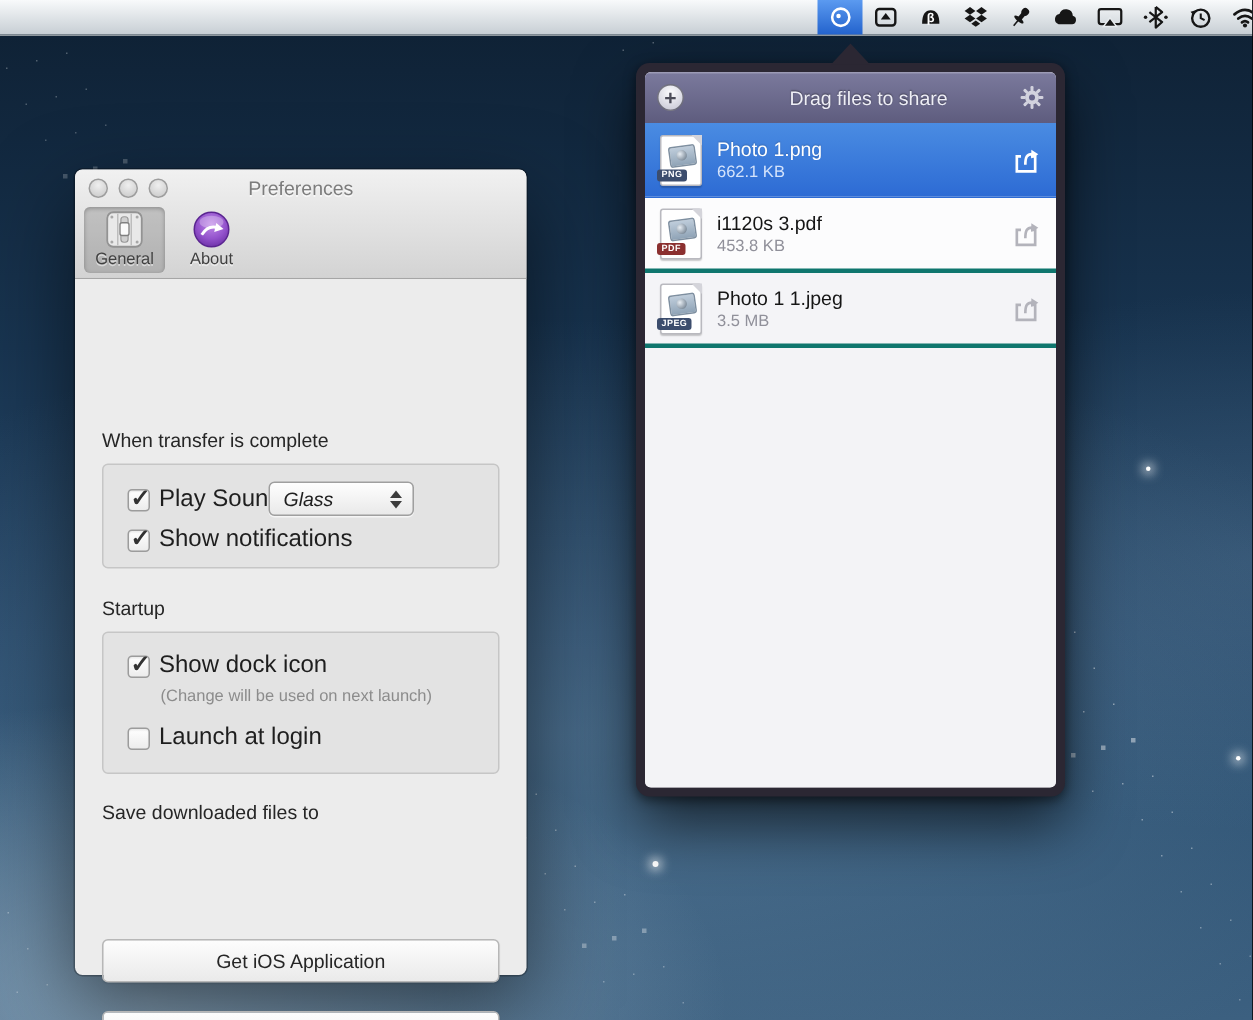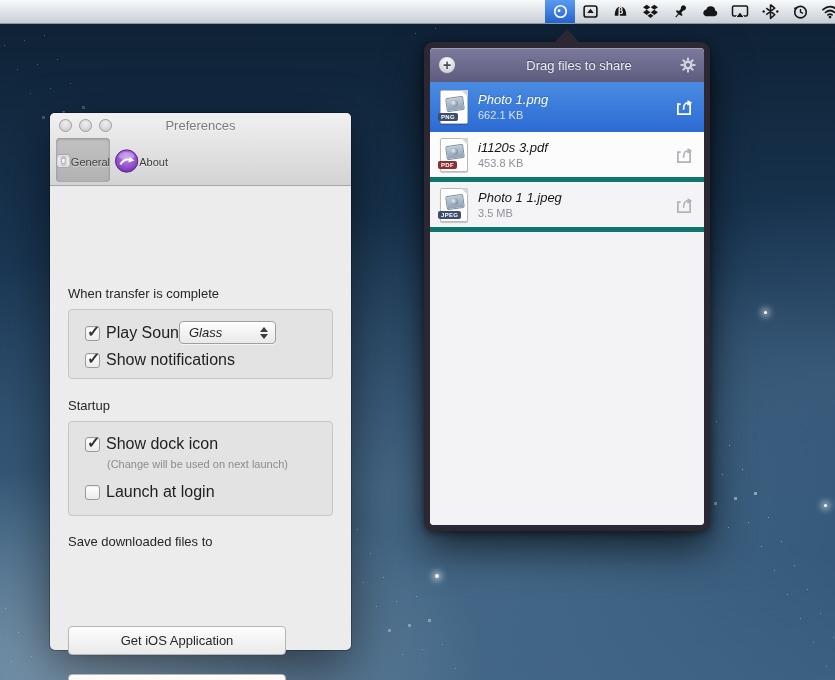--- a/index.html
+++ b/index.html
@@ -35,25 +35,25 @@
     box-shadow:inset 0 1px 0 rgba(255,255,255,.25);
     display:flex;align-items:center;justify-content:center;}
   .popover-title{color:#eeeef6;font-size:13px;text-shadow:0 -1px 1px rgba(0,0,0,.45);margin-left:24px;}
   .add-btn{position:absolute;left:8px;top:8px;width:18px;height:18px;border-radius:50%;
     background:radial-gradient(circle at 50% 30%,#fbfbfd,#c4c4d2);
     border:1px solid rgba(30,30,45,.55);box-sizing:border-box;
     display:flex;align-items:center;justify-content:center;
     color:#4b4b58;font-size:14px;font-weight:bold;line-height:1;padding-bottom:1px;}
   .gear-btn{position:absolute;right:8px;top:9px;width:16px;height:16px;}
   .file-row{height:50px;flex:0 0 50px;position:relative;display:flex;align-items:center;
-    background:#fcfcfd;border-bottom:5px solid #0f766e;box-sizing:border-box;padding:0 10px;}
+    background:#fcfcfd;border-bottom:3px solid #0f766e;box-sizing:border-box;padding:0 10px;}
   .file-row.alt{background:#f4f4f7;}
   .file-row.checked{background:linear-gradient(#4a8ce2,#2d6bd4);border-bottom:1px solid #2d6bd4;}
   .file-text{margin-left:10px;flex:1;min-width:0;}
-  .file-name{font-size:13px;color:#161616;line-height:16px;white-space:nowrap;font-style:italic;}
+  .file-name{font-size:13px;color:#161616;line-height:16px;white-space:nowrap;}
   .file-size{font-size:11px;color:#90909a;line-height:14px;}
   .file-row.checked .file-name{color:#fff;text-shadow:0 -1px 1px rgba(0,0,0,.2);}
   .file-row.checked .file-size{color:#d4e3fb;}
   .share-btn{width:20px;height:18px;flex:0 0 20px;}
   .doc-icon{position:relative;width:28px;height:34px;flex:0 0 28px;background:#fff;
     border:1px solid #b9b9bf;border-radius:2px;box-sizing:border-box;
     box-shadow:0 1px 1px rgba(0,0,0,.2);}
   .doc-fold{position:absolute;right:-1px;top:-1px;width:0;height:0;
     border-left:7px solid transparent;border-top:7px solid #d4d4da;}
   .doc-art{position:absolute;left:5px;top:6px;width:16px;height:12px;
@@ -74,21 +74,21 @@
     background:linear-gradient(#f1f1f1,#d3d3d3);border-radius:5px 5px 0 0;
     border-bottom:1px solid #a6a6a6;box-sizing:border-box;}
   .titlebar{position:relative;height:25px;}
   .tl{position:absolute;top:6px;width:13px;height:13px;border-radius:50%;box-sizing:border-box;
     border:1px solid #9d9d9d;background:radial-gradient(circle at 50% 32%,#efefef,#c7c7c7);}
   .tl.t1{left:9px;} .tl.t2{left:29px;} .tl.t3{left:49px;}
   .win-title{position:absolute;left:0;right:0;top:5px;text-align:center;
     font-size:13px;color:#7c7c7c;text-shadow:0 1px 0 rgba(255,255,255,.6);}
   .toolbar{position:absolute;left:6px;top:25px;height:48px;display:flex;}
   .tb-item{width:54px;height:44px;margin-right:4px;border-radius:4px;
-    display:flex;flex-direction:row;align-items:center;justify-content:flex-start;padding-top:2px;box-sizing:border-box;}
+    display:flex;flex-direction:column;align-items:center;justify-content:flex-start;padding-top:2px;box-sizing:border-box;}
   .tb-item.selected{background:rgba(0,0,0,.16);box-shadow:inset 0 1px 3px rgba(0,0,0,.28);}
   .tb-label{font-size:11px;color:#404040;margin-top:1px;text-shadow:0 1px 0 rgba(255,255,255,.5);}
   .prefs-content{position:absolute;left:0;top:74px;width:100%;bottom:0;}
   .sec-heading{position:absolute;left:18px;font-size:13px;color:#262626;}
   .h1{top:99px;} .h2{top:211px;} .h3{top:347px;}
   .groupbox{position:absolute;left:18px;width:265px;background:#e3e3e3;
     border:1px solid #c6c6c6;border-radius:4px;box-sizing:border-box;}
   .g1{top:122px;height:70px;} .g2{top:234px;height:95px;}
   .cb-row{position:absolute;left:16px;display:flex;align-items:center;}
   .checkbox{width:15px;height:15px;border-radius:3px;box-sizing:border-box;position:relative;
@@ -103,21 +103,21 @@
     background:linear-gradient(#fefefe,#e9e9e9);border:1px solid #9f9f9f;border-radius:4px;
     display:flex;align-items:center;box-shadow:0 1px 0 rgba(255,255,255,.65);}
   .mini-select .val{flex:1;font-size:13px;color:#1e1e1e;padding-left:9px;font-style:italic;}
   .stepper{width:14px;display:flex;flex-direction:column;align-items:center;gap:2px;margin-right:4px;}
   .tri-up{width:0;height:0;border-left:4px solid transparent;border-right:4px solid transparent;border-bottom:5px solid #3c3c3c;}
   .tri-dn{width:0;height:0;border-left:4px solid transparent;border-right:4px solid transparent;border-top:5px solid #3c3c3c;}
   .big-select{position:absolute;left:18px;top:371px;width:265px;height:38px;box-sizing:border-box;
     background:linear-gradient(#f3f3f3,#e7e7e7);border:1px solid #c0c0c0;border-radius:4px;
     display:flex;align-items:center;padding:0 12px;}
   .big-select .val{flex:1;font-size:14px;color:#1e1e1e;padding-left:9px;}
-  .push-btn{position:absolute;left:18px;width:218px;height:29px;box-sizing:border-box;
+  .push-btn{position:absolute;left:18px;width:265px;height:29px;box-sizing:border-box;
     background:linear-gradient(#fdfdfd,#eaeaea);border:1px solid #b7b7b7;border-radius:4px;
     font-size:13px;color:#262626;display:flex;align-items:center;justify-content:center;
     box-shadow:0 1px 1px rgba(0,0,0,.08);}
   .b1{top:439px;} .b2{top:487px;}
 </style>
 </head>
 <body>
 
 <div class="root">
   <div id="stars" style="box-shadow: rgba(255, 255, 255, 0.22) 43px 117px 0px 1px, rgba(255, 255, 255, 0.59) 180px 328px 0px 0px, rgba(255, 255, 255, 0.41) 317px 539px 0px 0px, rgba(255, 255, 255, 0.23) 454px 105px 0px 0px, rgba(255, 255, 255, 0.6) 591px 316px 0px 0px, rgba(255, 255, 255, 0.42) 728px 527px 0px 0px, rgba(255, 255, 255, 0.24) 30px 93px 0px 0px, rgba(255, 255, 255, 0.61) 167px 304px 0px 0px, rgba(255, 255, 255, 0.43) 304px 515px 0px 0px, rgba(255, 255, 255, 0.25) 441px 81px 0px 0px, rgba(255, 255, 255, 0.62) 578px 292px 0px 0px, rgba(255, 255, 255, 0.44) 715px 503px 0px 1px, rgba(255, 255, 255, 0.26) 17px 69px 0px 0px, rgba(255, 255, 255, 0.63) 154px 280px 0px 0px, rgba(255, 255, 255, 0.45) 291px 491px 0px 0px, rgba(255, 255, 255, 0.27) 428px 57px 0px 0px, rgba(255, 255, 255, 0.64) 565px 268px 0px 0px, rgba(255, 255, 255, 0.46) 702px 479px 0px 0px, rgba(255, 255, 255, 0.28) 4px 45px 0px 0px, rgba(255, 255, 255, 0.65) 141px 256px 0px 0px, rgba(255, 255, 255, 0.47) 278px 467px 0px 0px, rgba(255, 255, 255, 0.29) 415px 33px 0px 0px, rgba(255, 255, 255, 0.66) 552px 244px 0px 1px, rgba(255, 255, 255, 0.48) 689px 455px 0px 0px, rgba(255, 255, 255, 0.3) 826px 666px 0px 0px, rgba(255, 255, 255, 0.67) 128px 232px 0px 0px, rgba(255, 255, 255, 0.49) 265px 443px 0px 0px, rgba(255, 255, 255, 0.31) 402px 654px 0px 0px, rgba(255, 255, 255, 0.68) 539px 220px 0px 0px, rgba(255, 255, 255, 0.5) 676px 431px 0px 0px, rgba(255, 255, 255, 0.32) 813px 642px 0px 0px, rgba(255, 255, 255, 0.69) 115px 208px 0px 0px, rgba(255, 255, 255, 0.51) 252px 419px 0px 0px, rgba(255, 255, 255, 0.33) 389px 630px 0px 1px, rgba(255, 255, 255, 0.7) 526px 196px 0px 0px, rgba(255, 255, 255, 0.52) 663px 407px 0px 0px, rgba(255, 255, 255, 0.34) 800px 618px 0px 0px, rgba(255, 255, 255, 0.71) 102px 184px 0px 0px, rgba(255, 255, 255, 0.53) 239px 395px 0px 0px, rgba(255, 255, 255, 0.35) 376px 606px 0px 0px, rgba(255, 255, 255, 0.72) 513px 172px 0px 0px, rgba(255, 255, 255, 0.54) 650px 383px 0px 0px, rgba(255, 255, 255, 0.36) 787px 594px 0px 0px, rgba(255, 255, 255, 0.73) 89px 160px 0px 0px, rgba(255, 255, 255, 0.55) 226px 371px 0px 1px, rgba(255, 255, 255, 0.37) 363px 582px 0px 0px, rgba(255, 255, 255, 0.74) 500px 148px 0px 0px, rgba(255, 255, 255, 0.56) 637px 359px 0px 0px, rgba(255, 255, 255, 0.38) 774px 570px 0px 0px, rgba(255, 255, 255, 0.75) 76px 136px 0px 0px, rgba(255, 255, 255, 0.57) 213px 347px 0px 0px, rgba(255, 255, 255, 0.39) 350px 558px 0px 0px, rgba(255, 255, 255, 0.76) 487px 124px 0px 0px, rgba(255, 255, 255, 0.58) 624px 335px 0px 0px, rgba(255, 255, 255, 0.4) 761px 546px 0px 0px, rgba(255, 255, 255, 0.22) 63px 112px 0px 1px, rgba(255, 255, 255, 0.59) 200px 323px 0px 0px, rgba(255, 255, 255, 0.41) 337px 534px 0px 0px, rgba(255, 255, 255, 0.23) 474px 100px 0px 0px, rgba(255, 255, 255, 0.6) 611px 311px 0px 0px, rgba(255, 255, 255, 0.42) 748px 522px 0px 0px, rgba(255, 255, 255, 0.24) 50px 88px 0px 0px, rgba(255, 255, 255, 0.61) 187px 299px 0px 0px, rgba(255, 255, 255, 0.43) 324px 510px 0px 0px, rgba(255, 255, 255, 0.25) 461px 76px 0px 0px, rgba(255, 255, 255, 0.62) 598px 287px 0px 0px, rgba(255, 255, 255, 0.44) 735px 498px 0px 1px, rgba(255, 255, 255, 0.26) 37px 64px 0px 0px, rgba(255, 255, 255, 0.63) 174px 275px 0px 0px, rgba(255, 255, 255, 0.45) 311px 486px 0px 0px, rgba(255, 255, 255, 0.27) 448px 52px 0px 0px, rgba(255, 255, 255, 0.64) 585px 263px 0px 0px, rgba(255, 255, 255, 0.46) 722px 474px 0px 0px, rgba(255, 255, 255, 0.28) 24px 40px 0px 0px, rgba(255, 255, 255, 0.65) 161px 251px 0px 0px, rgba(255, 255, 255, 0.47) 298px 462px 0px 0px, rgba(255, 255, 255, 0.29) 435px 28px 0px 0px, rgba(255, 255, 255, 0.66) 572px 239px 0px 1px, rgba(255, 255, 255, 0.48) 709px 450px 0px 0px, rgba(255, 255, 255, 0.3) 11px 661px 0px 0px, rgba(255, 255, 255, 0.67) 148px 227px 0px 0px, rgba(255, 255, 255, 0.49) 285px 438px 0px 0px, rgba(255, 255, 255, 0.31) 422px 649px 0px 0px, rgba(255, 255, 255, 0.68) 559px 215px 0px 0px, rgba(255, 255, 255, 0.5) 696px 426px 0px 0px, rgba(255, 255, 255, 0.32) 833px 637px 0px 0px, rgba(255, 255, 255, 0.69) 135px 203px 0px 0px, rgba(255, 255, 255, 0.51) 272px 414px 0px 0px, rgba(255, 255, 255, 0.33) 409px 625px 0px 1px, rgba(255, 255, 255, 0.7) 546px 191px 0px 0px, rgba(255, 255, 255, 0.52) 683px 402px 0px 0px, rgba(255, 255, 255, 0.34) 820px 613px 0px 0px, rgba(255, 255, 255, 0.71) 122px 179px 0px 0px, rgba(255, 255, 255, 0.53) 259px 390px 0px 0px, rgba(255, 255, 255, 0.35) 396px 601px 0px 0px, rgba(255, 255, 255, 0.72) 533px 167px 0px 0px, rgba(255, 255, 255, 0.54) 670px 378px 0px 0px, rgba(255, 255, 255, 0.36) 807px 589px 0px 0px, rgba(255, 255, 255, 0.73) 109px 155px 0px 0px, rgba(255, 255, 255, 0.55) 246px 366px 0px 1px, rgba(255, 255, 255, 0.37) 383px 577px 0px 0px, rgba(255, 255, 255, 0.74) 520px 143px 0px 0px, rgba(255, 255, 255, 0.56) 657px 354px 0px 0px, rgba(255, 255, 255, 0.38) 794px 565px 0px 0px, rgba(255, 255, 255, 0.75) 96px 131px 0px 0px, rgba(255, 255, 255, 0.57) 233px 342px 0px 0px, rgba(255, 255, 255, 0.39) 370px 553px 0px 0px, rgba(255, 255, 255, 0.76) 507px 119px 0px 0px, rgba(255, 255, 255, 0.58) 644px 330px 0px 0px, rgba(255, 255, 255, 0.4) 781px 541px 0px 0px, rgba(255, 255, 255, 0.22) 83px 107px 0px 1px, rgba(255, 255, 255, 0.59) 220px 318px 0px 0px, rgba(255, 255, 255, 0.41) 357px 529px 0px 0px, rgba(255, 255, 255, 0.23) 494px 95px 0px 0px, rgba(255, 255, 255, 0.6) 631px 306px 0px 0px, rgba(255, 255, 255, 0.42) 768px 517px 0px 0px, rgba(255, 255, 255, 0.24) 70px 83px 0px 0px, rgba(255, 255, 255, 0.61) 207px 294px 0px 0px, rgba(255, 255, 255, 0.43) 344px 505px 0px 0px, rgba(255, 255, 255, 0.25) 481px 71px 0px 0px, rgba(255, 255, 255, 0.62) 618px 282px 0px 0px, rgba(255, 255, 255, 0.44) 755px 493px 0px 1px, rgba(255, 255, 255, 0.26) 57px 59px 0px 0px, rgba(255, 255, 255, 0.63) 194px 270px 0px 0px, rgba(255, 255, 255, 0.45) 331px 481px 0px 0px, rgba(255, 255, 255, 0.27) 468px 47px 0px 0px, rgba(255, 255, 255, 0.64) 605px 258px 0px 0px, rgba(255, 255, 255, 0.46) 742px 469px 0px 0px, rgba(255, 255, 255, 0.28) 44px 35px 0px 0px, rgba(255, 255, 255, 0.65) 181px 246px 0px 0px, rgba(255, 255, 255, 0.47) 318px 457px 0px 0px, rgba(255, 255, 255, 0.29) 455px 668px 0px 0px, rgba(255, 255, 255, 0.66) 592px 234px 0px 1px, rgba(255, 255, 255, 0.48) 729px 445px 0px 0px, rgba(255, 255, 255, 0.3) 31px 656px 0px 0px, rgba(255, 255, 255, 0.67) 168px 222px 0px 0px, rgba(255, 255, 255, 0.49) 305px 433px 0px 0px, rgba(255, 255, 255, 0.31) 442px 644px 0px 0px, rgba(255, 255, 255, 0.68) 579px 210px 0px 0px, rgba(255, 255, 255, 0.5) 716px 421px 0px 0px, rgba(255, 255, 255, 0.32) 18px 632px 0px 0px, rgba(255, 255, 255, 0.69) 155px 198px 0px 0px, rgba(255, 255, 255, 0.51) 292px 409px 0px 0px, rgba(255, 255, 255, 0.33) 429px 620px 0px 1px, rgba(255, 255, 255, 0.7) 566px 186px 0px 0px, rgba(255, 255, 255, 0.52) 703px 397px 0px 0px, rgba(255, 255, 255, 0.34) 5px 608px 0px 0px, rgba(255, 255, 255, 0.71) 142px 174px 0px 0px, rgba(255, 255, 255, 0.53) 279px 385px 0px 0px, rgba(255, 255, 255, 0.35) 416px 596px 0px 0px;"></div>

